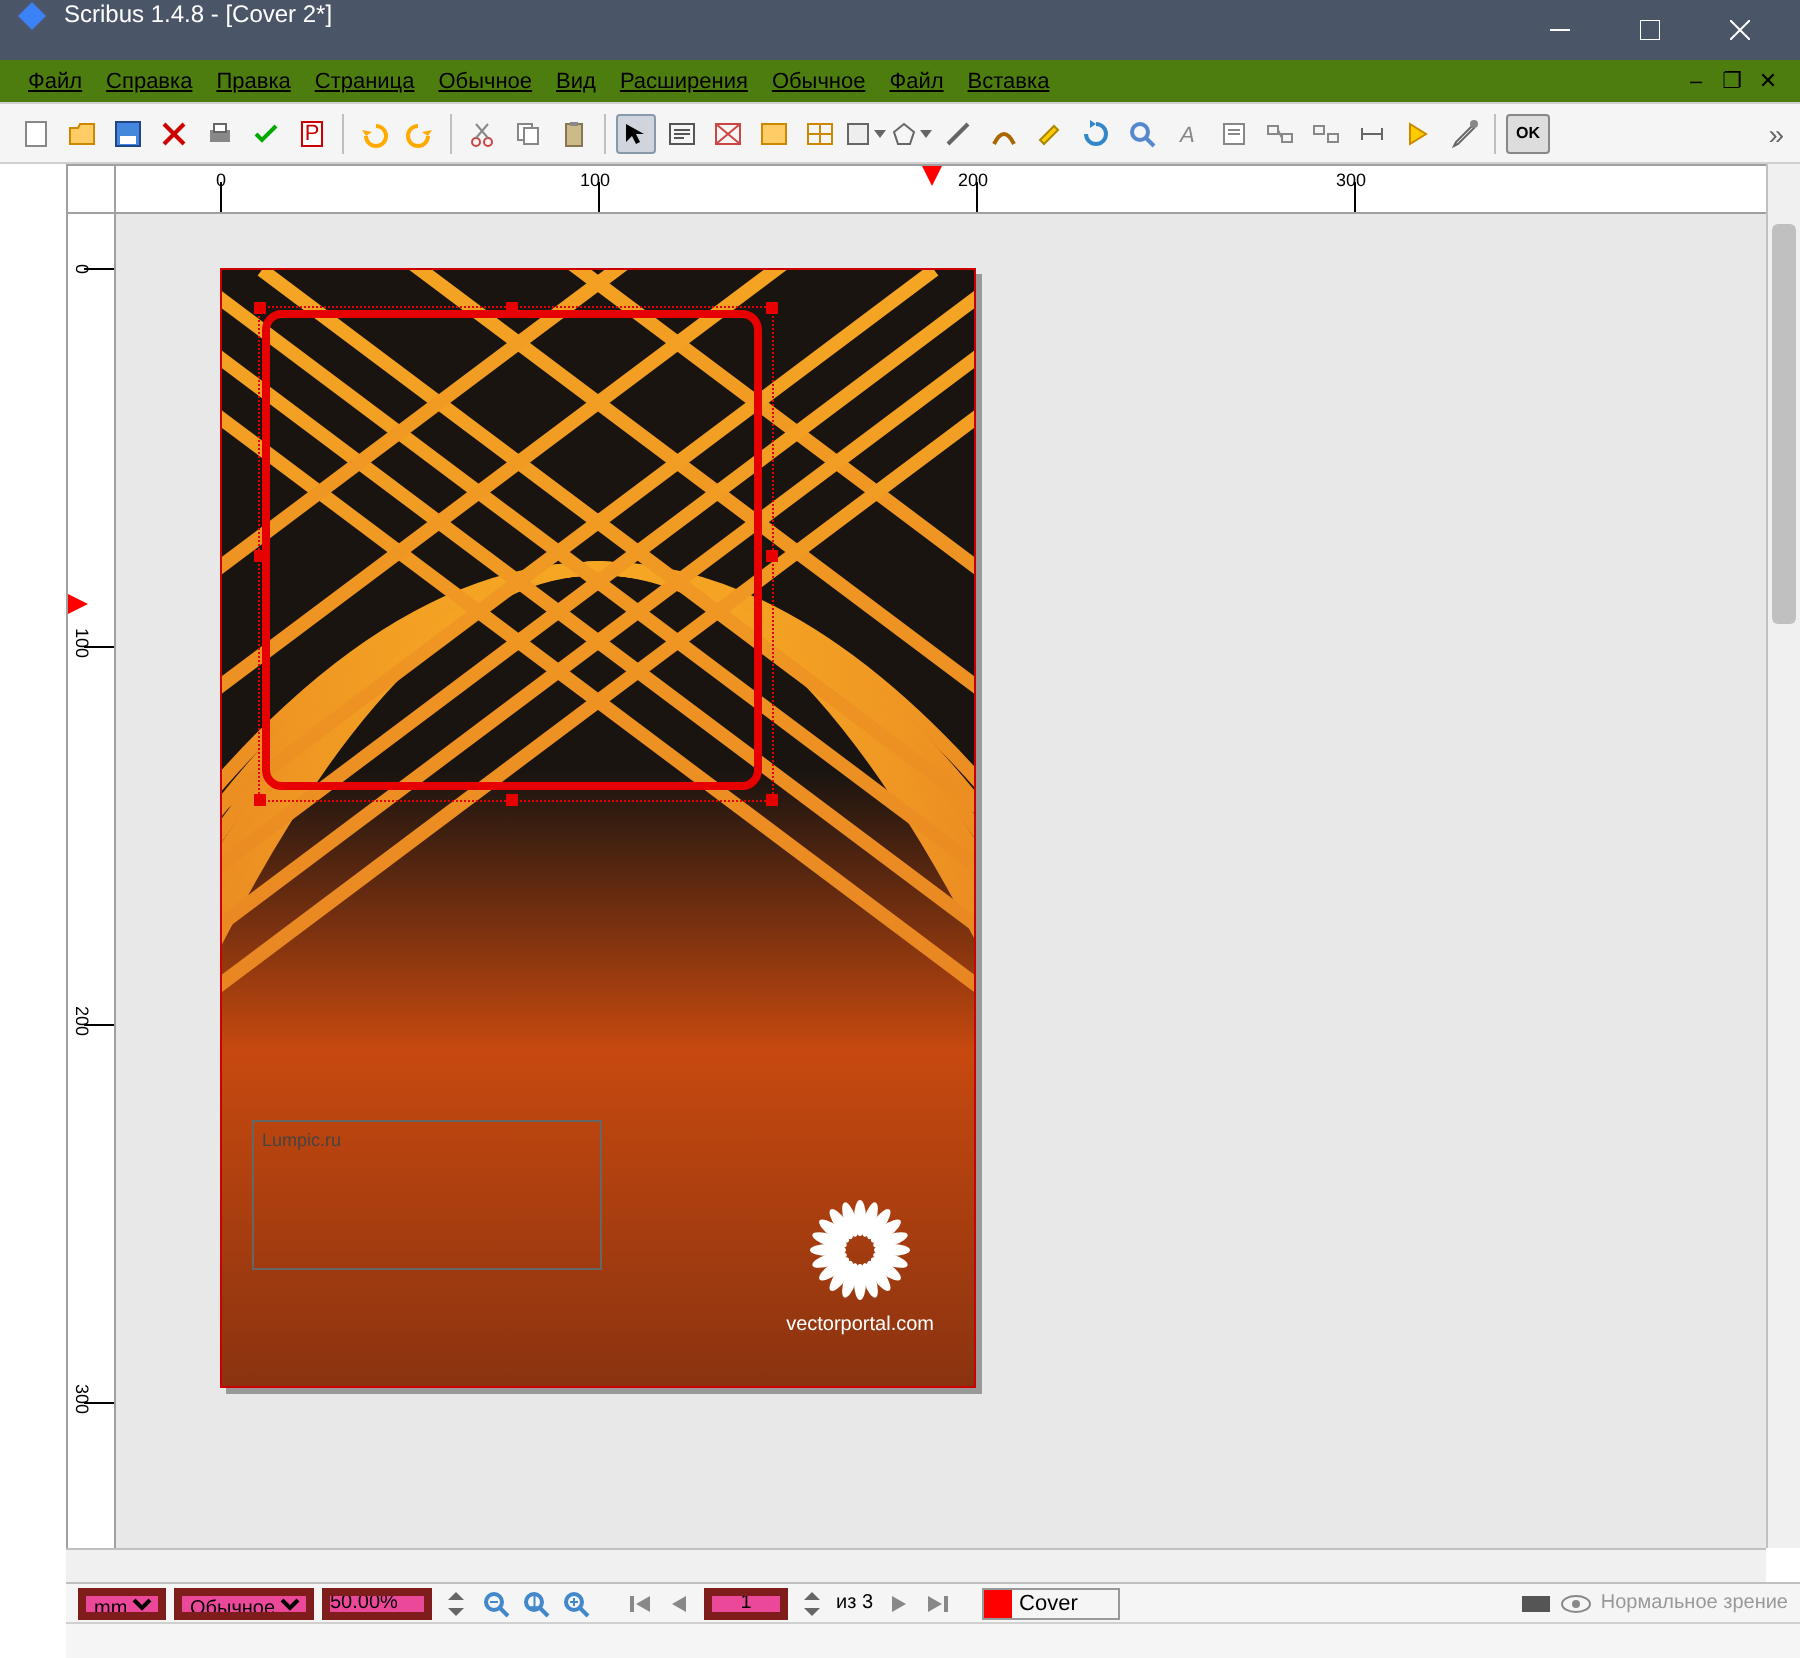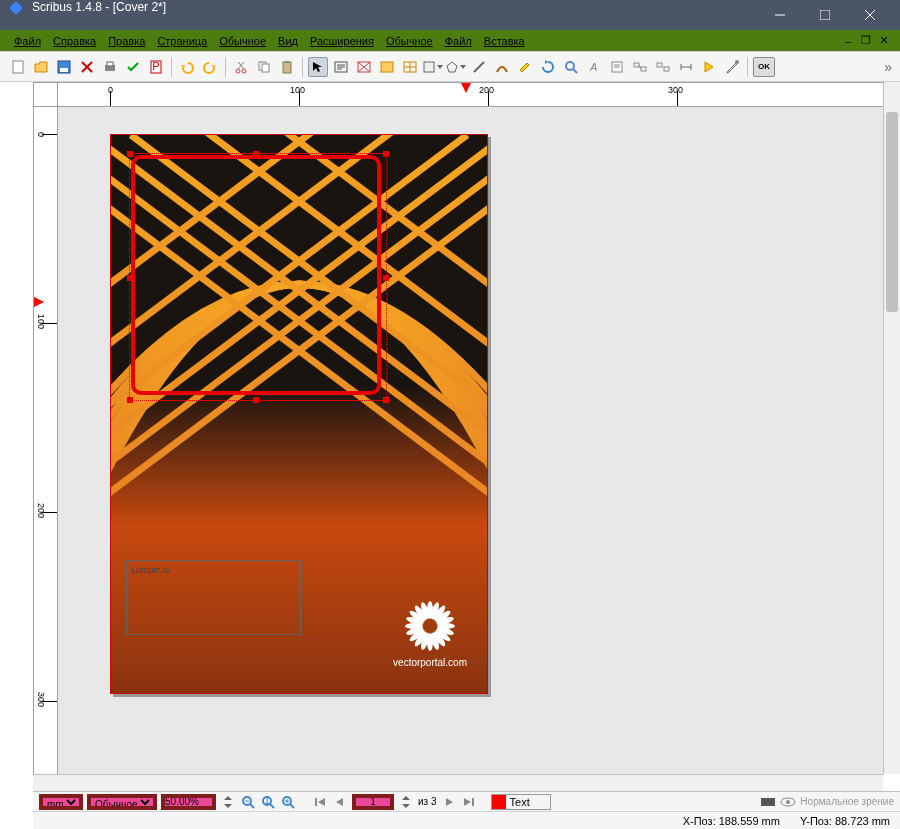--- a/index.html
+++ b/index.html
@@ -54,21 +54,21 @@
 
 
 .grid-lines { position: absolute; inset: 0; }
 
 
 .sel-rect { position: absolute; left: 20px; top: 20px; width: 250px; height: 240px; border: 4px solid #e60000; border-radius: 10px; }
 .sel-outline { position: absolute; left: 18px; top: 18px; width: 258px; height: 248px; border: 1px dotted #e60000; }
 .sel-handle { position: absolute; width: 6px; height: 6px; background: #e60000; }
 
 
-.text-frame { position: absolute; left: 15px; top: 425px; width: 175px; height: 75px; border: 1px solid #666; padding: 4px; font-size: 9px; color: #444; font-style: italic; }
+.text-frame { position: absolute; left: 15px; top: 425px; width: 175px; height: 75px; border: 1px solid #666; padding: 4px; font-size: 9px; color: #444; }
 
 
 .logo-area { position: absolute; right: 20px; bottom: 25px; text-align: center; color: #fff; }
 .logo-text { font-size: 10px; margin-top: 4px; }
 
 
 .statusbar { position: absolute; left: 33px; right: 0; bottom: 0; height: 38px; background: #f5f5f5; border-top: 1px solid #c0c0c0; }
 .statusbar .row1 { height: 20px; display: flex; align-items: center; padding: 0 6px; gap: 4px; border-bottom: 1px solid #d0d0d0; }
 .statusbar .row2 { height: 18px; display: flex; align-items: center; justify-content: flex-end; padding: 0 10px; gap: 20px; }
 .statusbar select, .statusbar input { font-size: 10px; height: 16px; border: 4px solid #7f1d1d; background: #ec4899; }
@@ -479,33 +479,29 @@
       </div>
     <div class="sbtn">
         <svg width="14" height="14" viewBox="0 0 14 14">
           <polygon points="2,3 9,7 2,11" fill="#888"></polygon>
           <line x1="11" y1="3" x2="11" y2="11" stroke="#888" stroke-width="2"></line>
         </svg>
       </div>
     <div style="width:6px"></div>
     <div class="layerbox">
       <div class="swatch"></div>
-      <span class="ltxt">Text</span>
+      <span class="ltxt">Cover</span>
     </div>
     <div style="flex:1"></div>
     <div class="sbtn">
         <svg width="16" height="14" viewBox="0 0 16 14">
           <rect x="1" y="3" width="14" height="8" fill="#555"></rect>
         </svg>
       </div>
     <div class="sbtn">
         <svg width="16" height="14" viewBox="0 0 16 14">
           <ellipse cx="8" cy="7" rx="7" ry="4" fill="none" stroke="#888"></ellipse>
           <circle cx="8" cy="7" r="2" fill="#888"></circle>
         </svg>
       </div>
     <span class="vis">Нормальное зрение</span>
   </div>
-  <div class="row2">
-    <span><span>X-Поз:</span> <span>188.559  mm</span></span>
-    <span><span>Y-Поз:</span> <span>88.723  mm</span></span>
-  </div>
 </div>
 
 </body></html>

